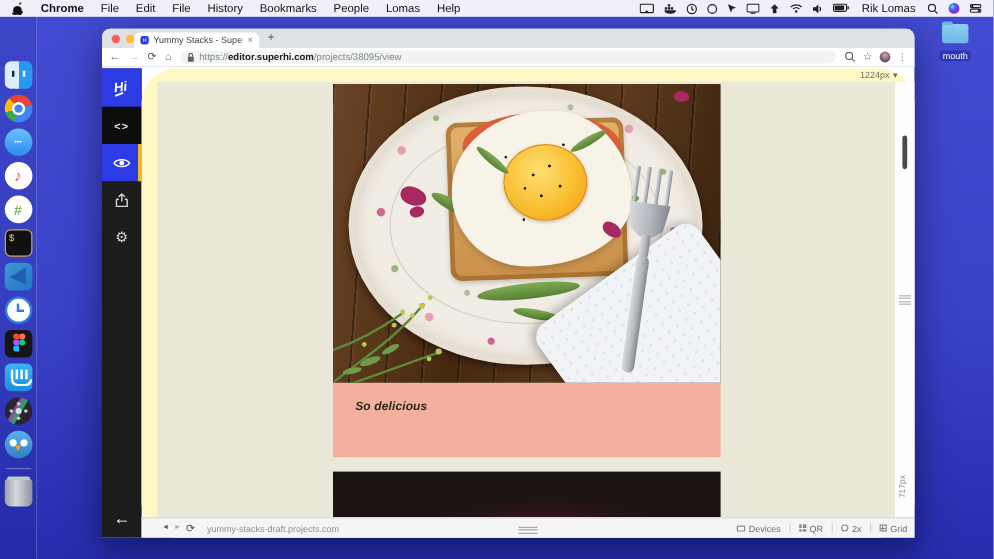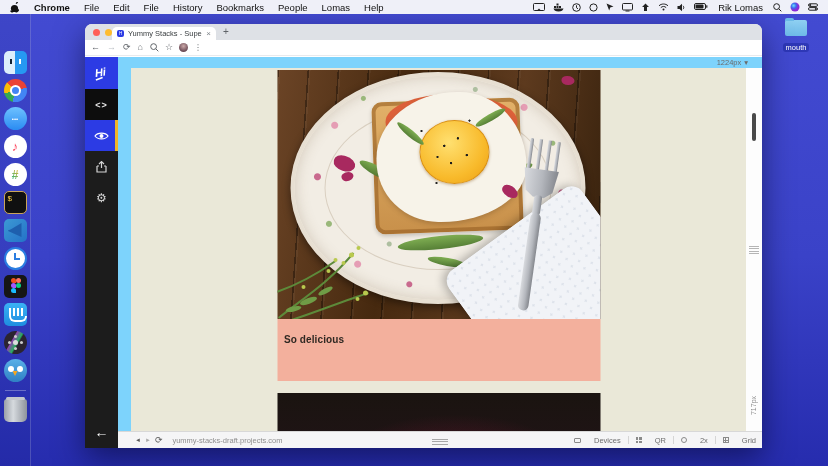--- a/index.html
+++ b/index.html
@@ -116,21 +116,21 @@
   .editor { position:absolute; top:33px; left:0; right:0; bottom:0; display:flex; }
   .sidebar { width:33px; background:#1c1c1c; position:relative; flex:0 0 auto; }
   .sb-logo { height:32px; background:#2c3be4; display:flex; align-items:center; justify-content:center; }
   .sb-tile { height:31px; display:flex; align-items:center; justify-content:center; color:#e8e8e8; }
   .sb-code { background:#0d0d0d; font-weight:bold; font-size:9px; letter-spacing:1px; }
   .sb-eye { background:#2c3be4; position:relative; }
   .sb-eye:after { content:""; position:absolute; right:0; top:0; bottom:0; width:3px; background:#f0b429; }
   .sb-gear { font-size:12px; color:#d5d5d5; }
   .sb-back { position:absolute; bottom:8px; left:0; right:0; text-align:center; color:#fff; font-size:14px; }
 
-  .emain { flex:1; position:relative; background:#7dd3fc; }
+  .emain { flex:1; position:relative; background:#fef9c3;border-radius:29px; }
   .widthbar { position:absolute; top:0; left:0; right:0; height:11px; display:flex;
     justify-content:flex-end; align-items:center; padding-right:14px; gap:3px;
     font-size:7.5px; color:#6b6b6b; }
   .canvas { position:absolute; left:13px; right:16px; top:11px; bottom:17px;
     background:#eae8d8; overflow:hidden; }
   .contentcol { position:absolute; left:50%; transform:translateX(-50%); top:2px; width:323px; }
 
   
   .hero { position:relative; width:323px; height:249px; overflow:hidden;
     background:linear-gradient(100deg,#6b4426,#46290f 38%,#5d3a1e 68%,#35200c);
@@ -184,21 +184,21 @@
       radial-gradient(circle at 25% 58%, #1c1c1c 0 0.8px, transparent 1.4px); }
   .flower { position:absolute; background:#a8295f; border-radius:45% 60% 50% 55%; }
   .napkin { position:absolute; right:-34px; bottom:-46px; width:165px; height:150px; border-radius:14px;
     transform:rotate(-36deg); background:#f1f3f7;
     background-image:radial-gradient(circle,#dde2ea 0 1px,transparent 1.4px); background-size:9px 9px;
     box-shadow:-3px -3px 8px rgba(0,0,0,0.25); }
   .forksvg { position:absolute; left:232px; top:70px; transform:rotate(8deg); }
   .sprigs { position:absolute; left:-4px; bottom:-4px; }
 
   
-  .card { width:323px; height:62px; background:#f3b09d; padding:15px 7px 0; }
+  .card { width:323px; height:62px; background:#f3b09d; padding:15px 19px 0;font-style:italic; }
   .card h3 { font-size:10px; color:#2f2822; font-weight:bold; margin-bottom:4px; letter-spacing:0.1px; }
   .card p { font-family:"Liberation Serif",serif; font-size:9.5px; color:#40342a; }
   .darkblock { width:323px; height:80px; margin-top:12px;
     background:radial-gradient(ellipse at 55% 120%, rgba(170,25,70,0.5), transparent 55%),
     linear-gradient(#1a1410,#221318); }
 
   
   .gutter { position:absolute; right:0; top:11px; bottom:17px; width:16px; background:#fdfdfd; }
   .thumb { position:absolute; left:6px; top:45px; width:4px; height:28px; background:#4a4a4a; border-radius:2px; }
   .ghandle { position:absolute; left:3px; top:176px; width:10px; }
@@ -210,21 +210,21 @@
   .efooter { position:absolute; left:0; right:0; bottom:0; height:17px; background:#f5f5f6;
     border-top:1px solid #d8d8d8; display:flex; align-items:center; font-size:7.5px; color:#8a8a8a; }
   .efooter .fnav { display:flex; align-items:center; gap:4px; padding-left:17px; }
   .efooter .tri { font-size:6px; color:#555; }
   .efooter .tri.dis { color:#aaa; }
   .efooter .freload { font-size:9px; color:#555; }
   .efooter .furl { margin-left:6px; color:#8f8f8f; }
   .fhandle { position:absolute; left:50%; top:5px; transform:translateX(-50%); width:16px; }
   .fhandle div { height:1px; background:#a8a8a8; margin:1.5px 0; }
   .fbtns { position:absolute; right:6px; top:0; bottom:0; display:flex; align-items:center; gap:7px; }
-  .fbtn { display:flex; align-items:center; gap:13px; color:#6d6d6d; }
+  .fbtn { display:flex; align-items:center; gap:3px; color:#6d6d6d; }
   .fsep { width:1px; height:8px; background:#d5d5d5; }
   .ic-monitor { width:7px; height:5px; border:1px solid #8a8a8a; border-radius:1px; }
   .ic-qr { width:6px; height:6px; display:grid; grid-template-columns:1fr 1fr; gap:1px; }
   .ic-qr span { background:#8a8a8a; }
   .ic-2x { width:6px; height:6px; border:1px solid #8a8a8a; border-radius:50%; }
   .ic-grid { width:6px; height:6px; border:1px solid #8a8a8a;
     background:linear-gradient(#8a8a8a,#8a8a8a) 50% 0/1px 100% no-repeat,
                linear-gradient(#8a8a8a,#8a8a8a) 0 50%/100% 1px no-repeat; }
 </style>
 </head>
@@ -376,20 +376,27 @@
         <span class="tclose">×</span>
       </div>
       <span class="newtab">+</span>
     </div>
 
     <div class="toolbar">
       <span class="navg">←</span>
       <span class="navg dis">→</span>
       <span class="navg">⟳</span>
       <span class="navg">⌂</span>
+      <div class="urlbar">
+        <svg width="6" height="8" viewBox="0 0 6 8">
+            <rect x="0.5" y="3" width="5" height="4.5" rx="0.8" fill="#5f6368"></rect>
+            <path d="M1.5 3 V2 a1.5 1.5 0 0 1 3 0 V3" fill="none" stroke="#5f6368"></path>
+          </svg>
+        <span class="url"><span class="dim">https://</span><span class="dom">editor.superhi.com</span><span class="dim">/projects/38095/view</span></span>
+      </div>
       <div class="tb-right">
         <svg width="9" height="9" viewBox="0 0 9 9">
             <circle cx="3.6" cy="3.6" r="2.9" fill="none" stroke="#5f6368"></circle>
             <path d="M5.8 5.8 L8.3 8.3" stroke="#5f6368"></path>
           </svg>
         <span class="star">☆</span>
         <span class="avatar"></span>
         <span class="kebab">⋮</span>
       </div>
     </div>

